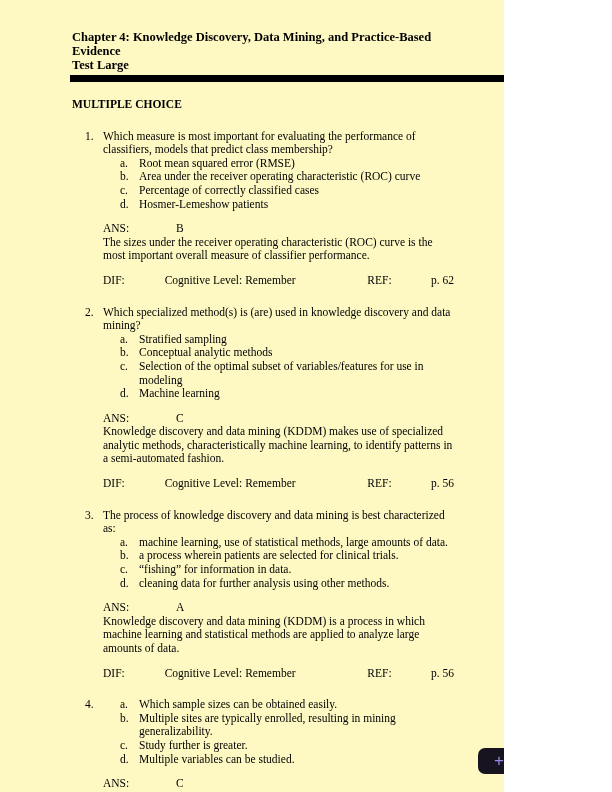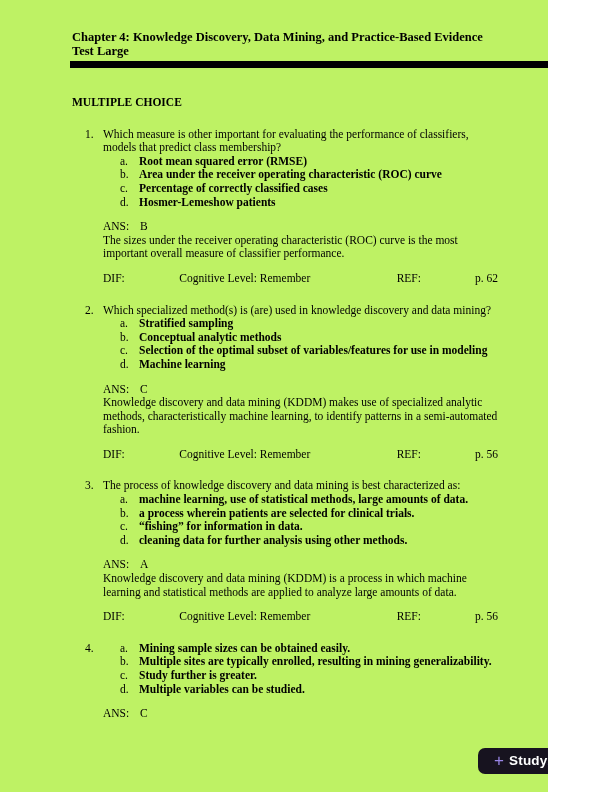--- a/index.html
+++ b/index.html
@@ -1,42 +1,42 @@
 <!DOCTYPE html>
 <html><head>
 <meta charset="utf-8">
 <style>
   html,body { margin:0; padding:0; background:#ffffff; }
   .page {
     position:relative;
-    width:548px; height:792px;
-    background:#bef264;
+    width:504px; height:792px;
+    background:#fef9c3;
     color:#000000;
     font-family:"Liberation Serif", serif;
     font-size:11.5px;
     line-height:13.6px;
     overflow:hidden;
     box-sizing:border-box;
     padding:30px 50px 4px 72px;
   }
   .hdr { font-weight:bold; font-size:12.5px; line-height:14px; }
   .hdr-rule {
     width:490px; height:7px; background:#000;
     margin-left:-2px; margin-top:3px;
   }
-  .section-title { font-weight:bold; margin-top:28px; font-size:11.5px; }
+  .section-title { font-weight:bold; margin-top:16px; font-size:11.5px; }
   .question { margin-top:18px; }
   .q-row { display:flex; }
   .q-num { margin-left:13px; width:18px; flex:0 0 18px; }
   .q-body { width:447px; }
   .opt { display:flex; }
   .opt-letter { margin-left:17px; width:19px; flex:0 0 19px; }
-  .opt-text { flex:1;font-weight:bold; }
+  .opt-text { flex:1; }
   .ans-block { margin-top:11px; }
-  .ans-line { display:flex; }
+  .ans-line { display:flex;gap:36px; }
   .lbl-ans { width:37px; flex:0 0 37px; }
   .dif-row { display:flex; margin-top:11px;justify-content:space-between; }
   .lbl-dif { width:28px; flex:0 0 28px; }
   .val-dif { width:169px; flex:0 0 169px; }
   .lbl-ref { width:30px; flex:0 0 30px; }
   .badge {
     position:absolute; left:478px; top:748px;
     width:104px; height:26px;
     background:#17131f;
     border-radius:7px;
@@ -63,21 +63,21 @@
     <div>Test Large</div>
     <div class="hdr-rule"></div>
   </div>
 
   <div class="section-title">MULTIPLE CHOICE</div>
 
   <div class="question">
     <div class="q-row">
       <div class="q-num">1.</div>
       <div class="q-body">
-        <div>Which measure is other important for evaluating the performance of classifiers, models that predict class membership?</div>
+        <div>Which measure is most important for evaluating the performance of classifiers, models that predict class membership?</div>
         <div class="opt">
           <span class="opt-letter">a.</span>
           <span class="opt-text">Root mean squared error (RMSE)</span>
         </div>
         <div class="opt">
           <span class="opt-letter">b.</span>
           <span class="opt-text">Area under the receiver operating characteristic (ROC) curve</span>
         </div>
         <div class="opt">
           <span class="opt-letter">c.</span>
@@ -179,21 +179,21 @@
       </div>
     </div>
   </div>
 
   <div class="question">
     <div class="q-row">
       <div class="q-num">4.</div>
       <div class="q-body">
         <div class="opt">
           <span class="opt-letter">a.</span>
-          <span class="opt-text">Mining sample sizes can be obtained easily.</span>
+          <span class="opt-text">Which sample sizes can be obtained easily.</span>
         </div>
         <div class="opt">
           <span class="opt-letter">b.</span>
           <span class="opt-text">Multiple sites are typically enrolled, resulting in mining generalizability.</span>
         </div>
         <div class="opt">
           <span class="opt-letter">c.</span>
           <span class="opt-text">Study further is greater.</span>
         </div>
         <div class="opt">

